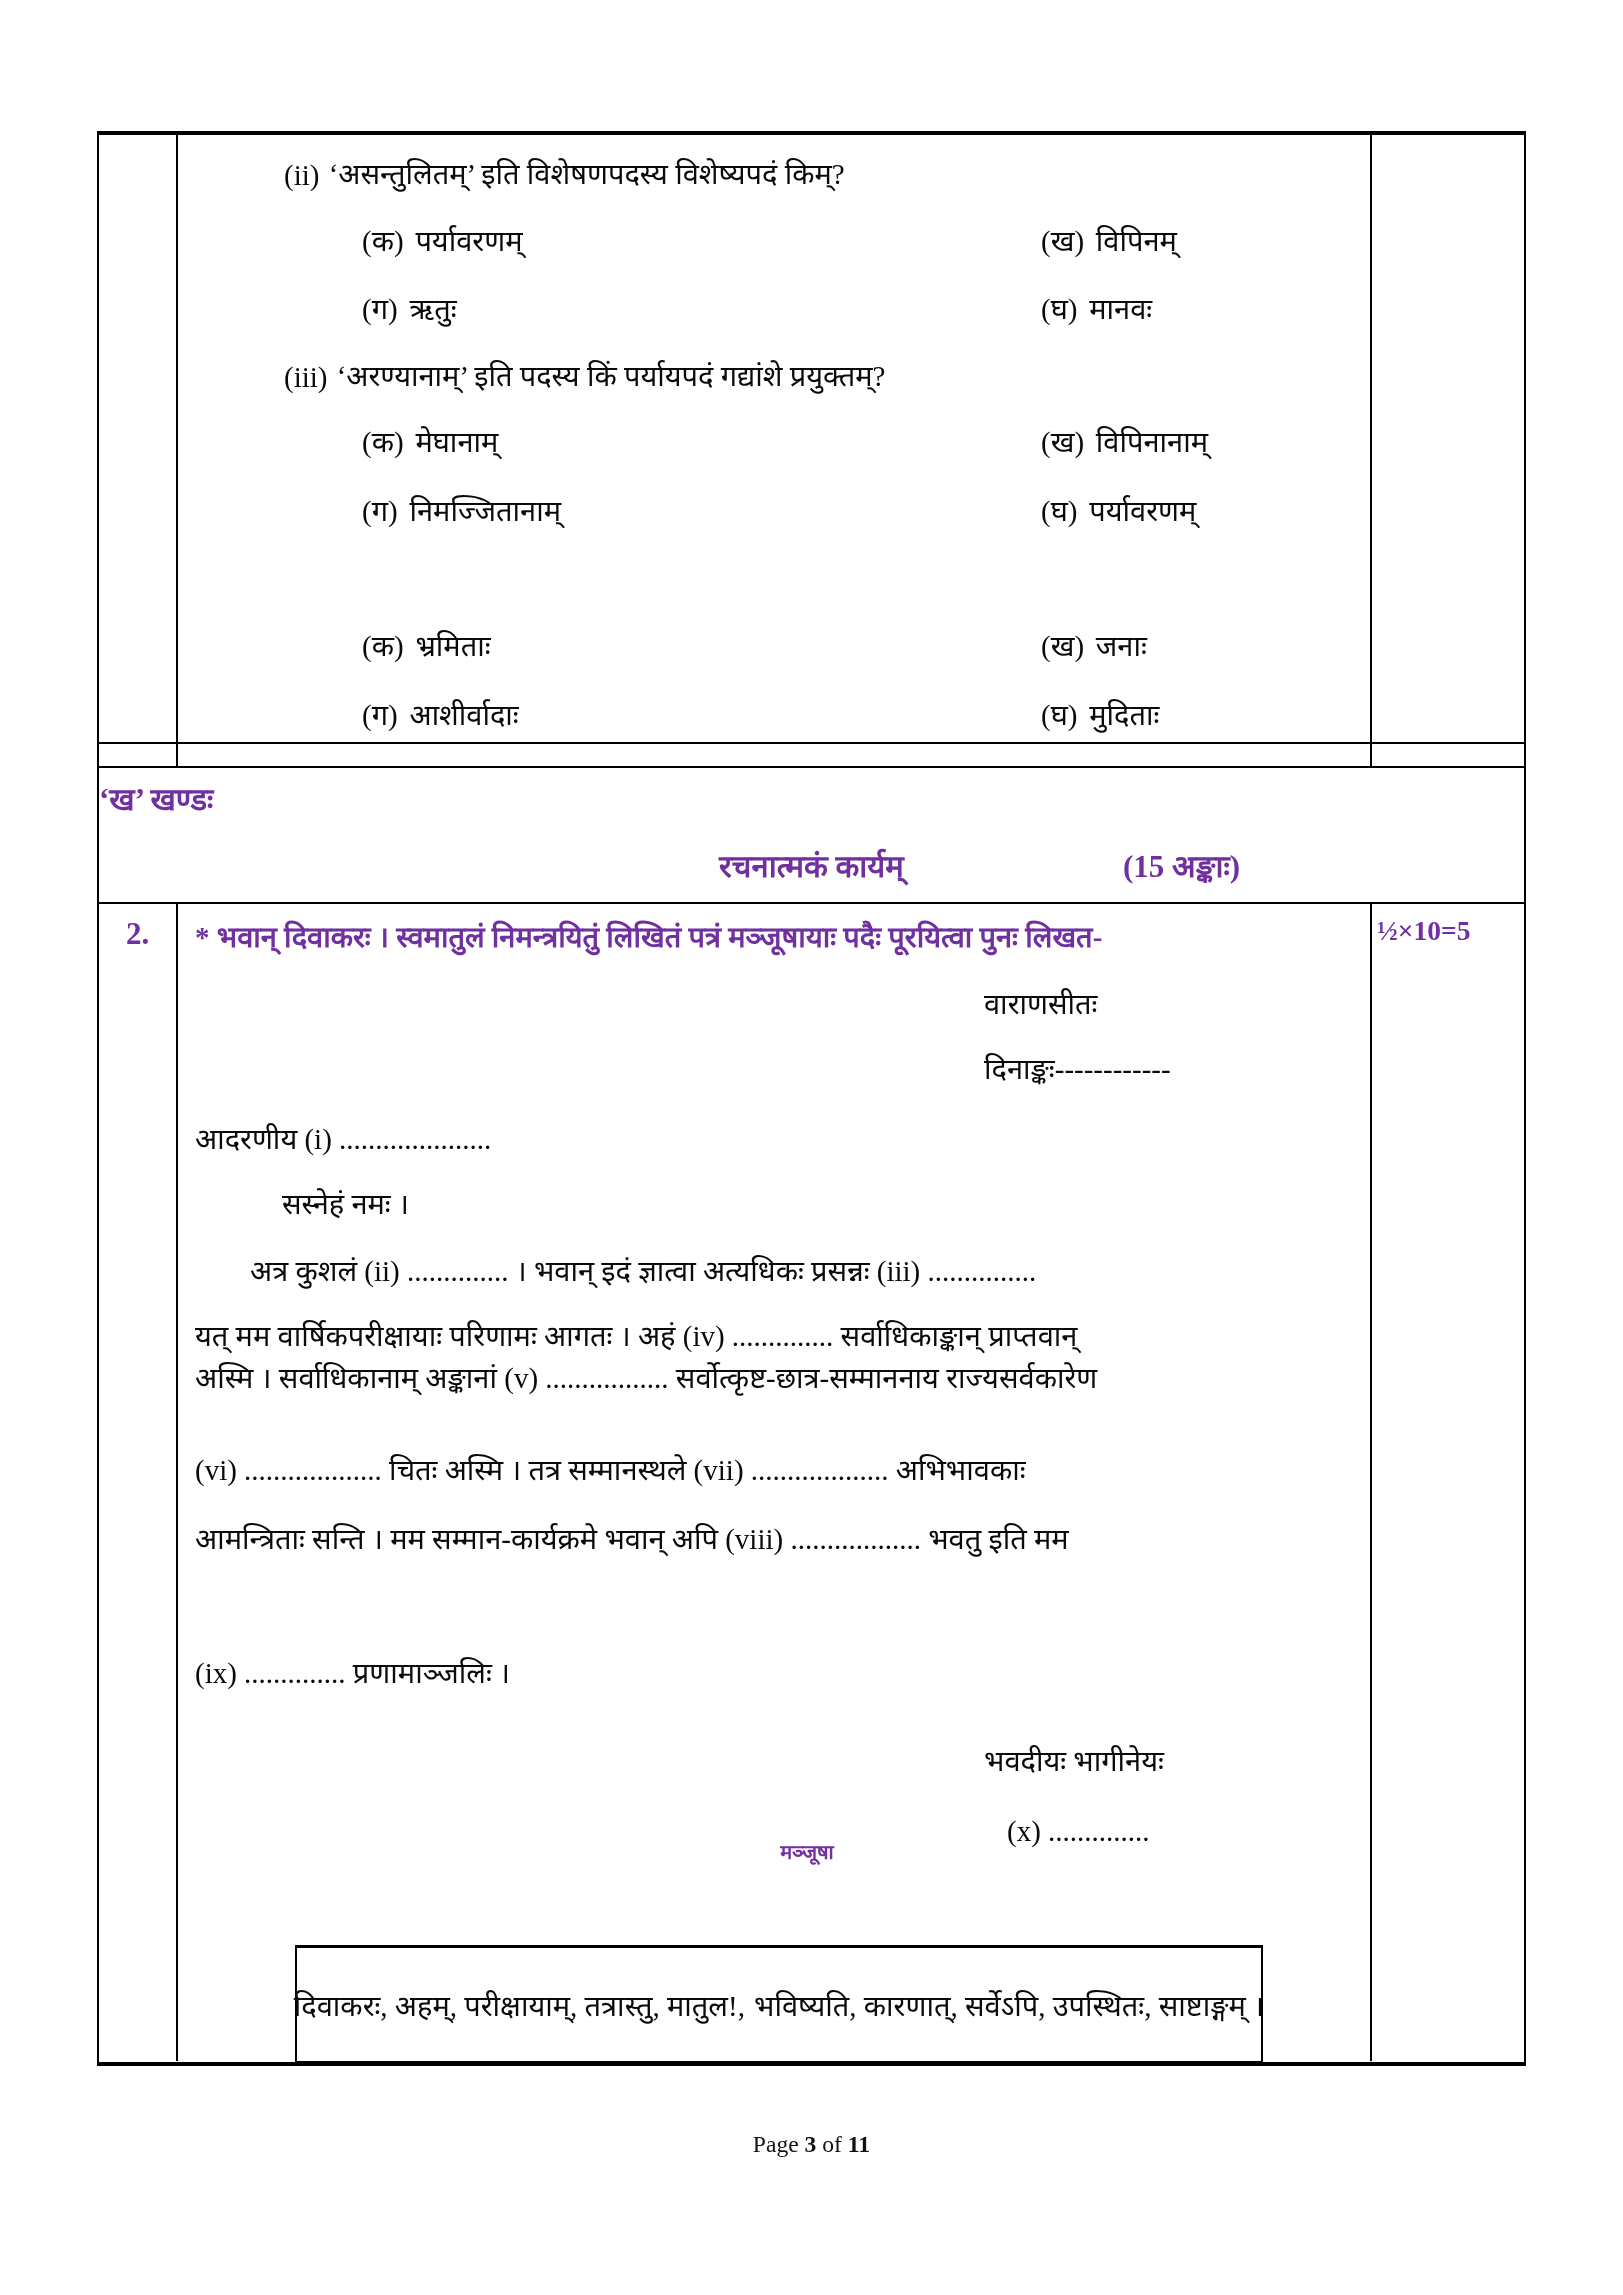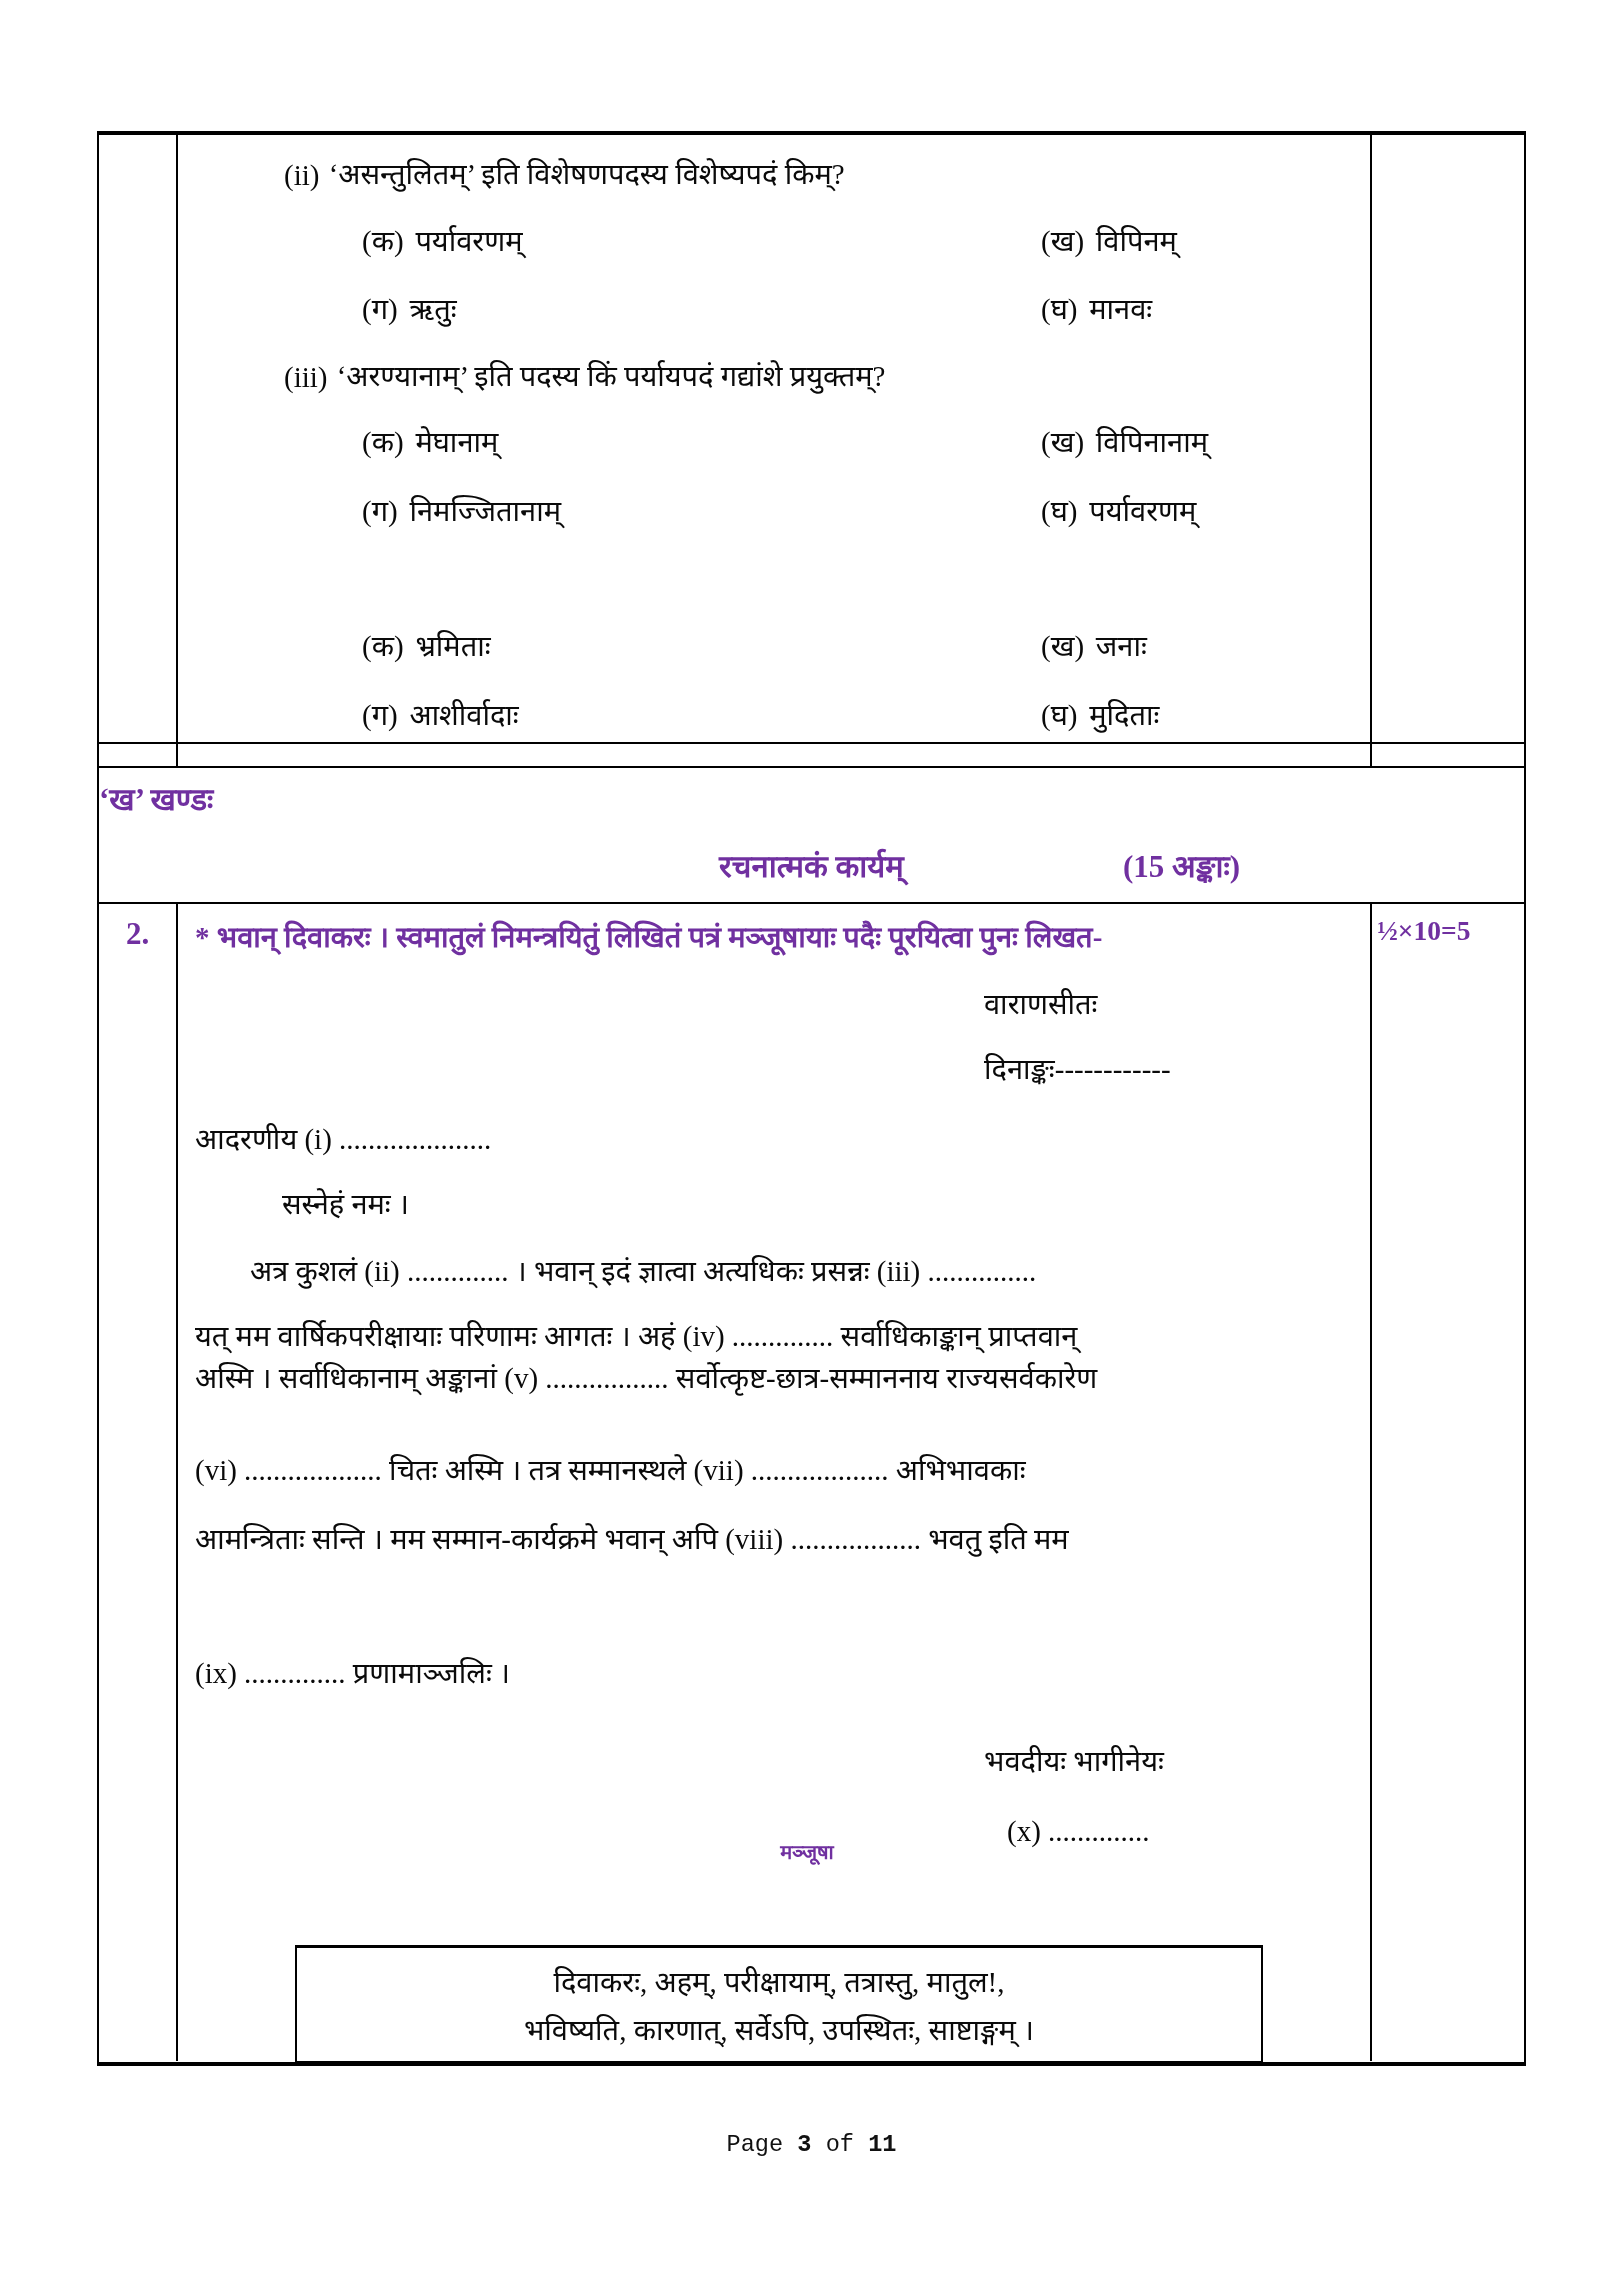--- a/index.html
+++ b/index.html
@@ -76,29 +76,29 @@
   .ll-ind2{left:72px;}
   .manjusha-title{
     position:absolute;top:934px;left:0;width:100%;
     text-align:center;font-size:20px;font-weight:bold;padding-left:33px;
   }
   .manjusha-box{
     position:absolute;top:1041px;left:117px;
     width:968px;height:118px;
     box-sizing:border-box;
     border:2px solid #000;border-top-width:3.3px;
-    display:flex;flex-direction:column;justify-content:center;align-items:center;
+    display:flex;flex-direction:row;justify-content:center;align-items:center;
     gap:9.2px;font-size:29px;
   }
   .manjusha-box div{white-space:nowrap;}
   
   .page-footer{
     position:absolute;top:2131px;left:0;width:100%;
     text-align:center;
-    font-family:Liberation Mono, monospace;
+    font-family:Liberation Serif, serif;
     font-size:23.6px;color:#111;
   }
   .page-footer b{font-weight:bold;}
   .accent{color:#7030a0;}
 </style>
 </head>
 <body>
 
 <div class="page">
 

